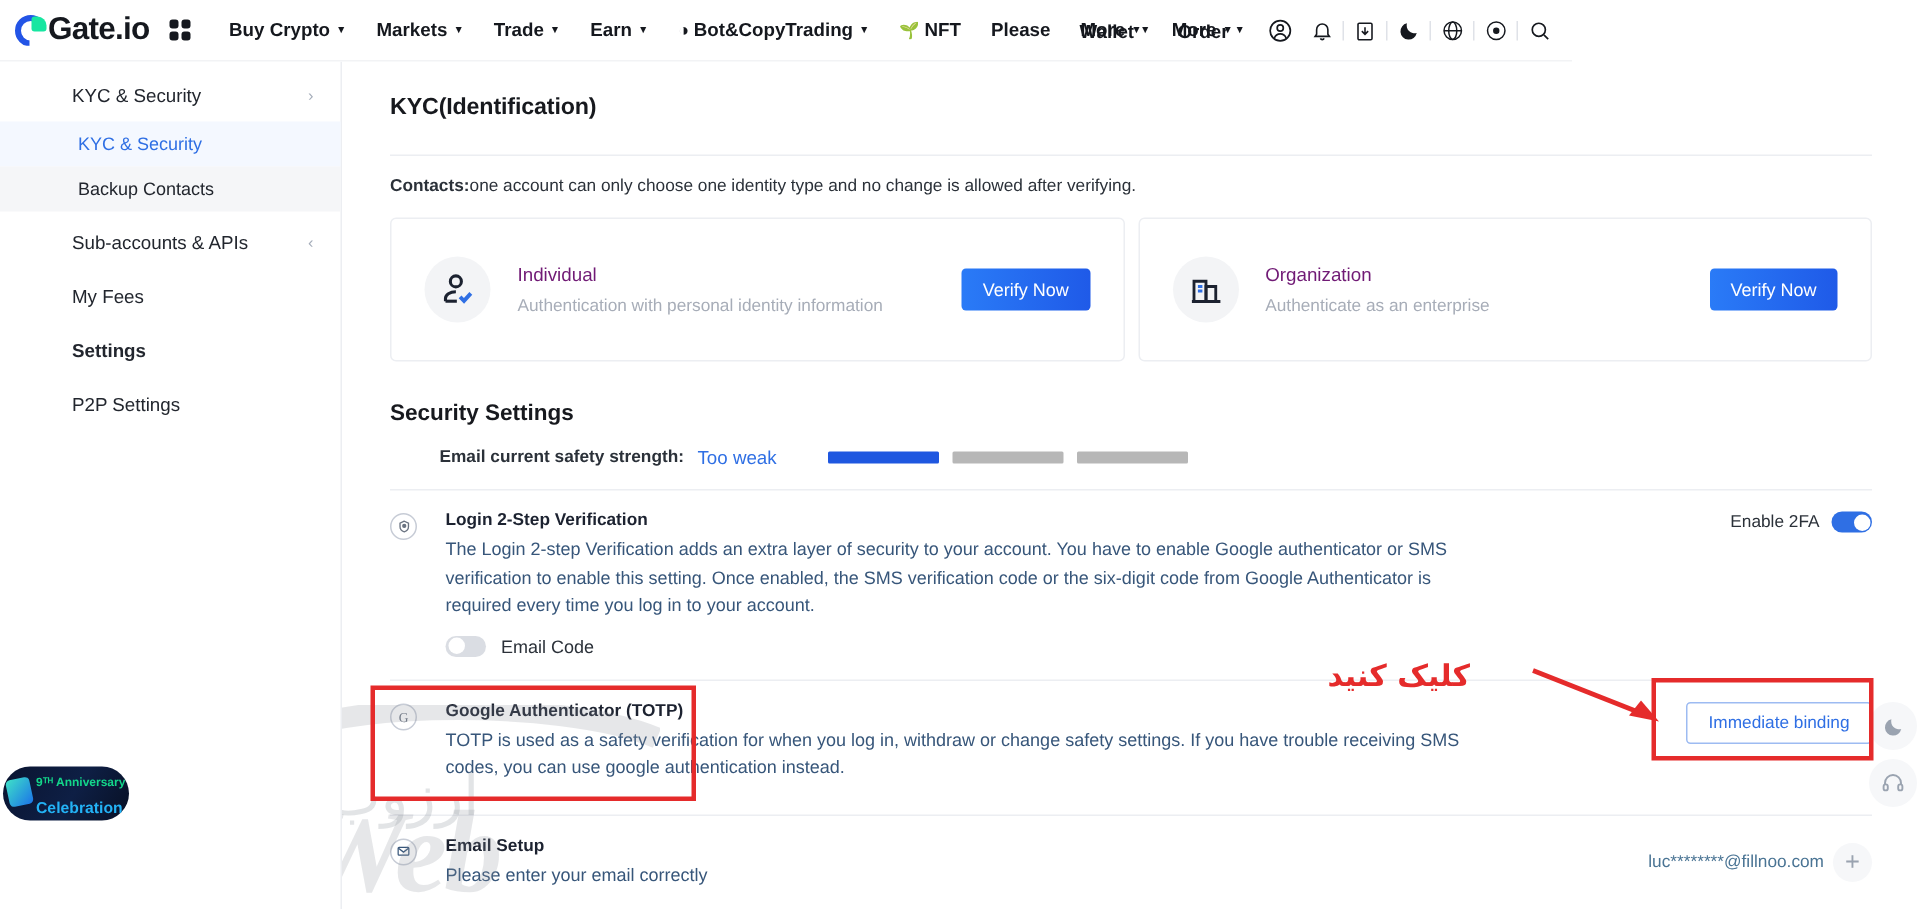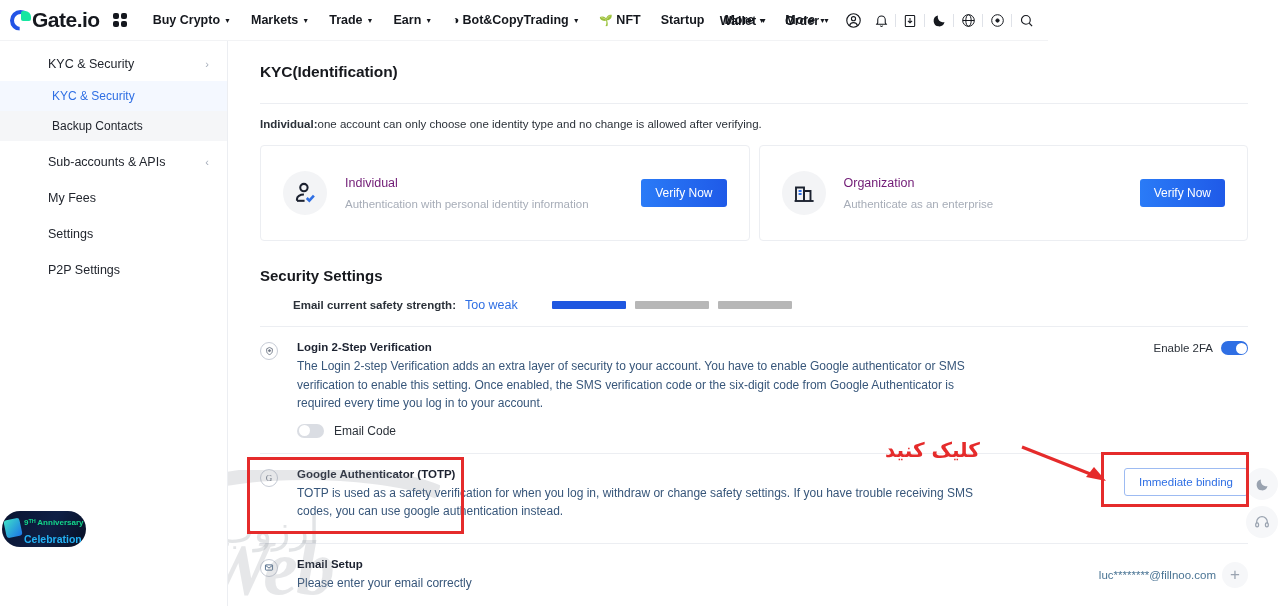--- a/index.html
+++ b/index.html
@@ -217,21 +217,21 @@
       <div class="nav-item">
         <span class="bot-glyph">◑</span>
         <span>Bot&amp;CopyTrading</span>
         <span class="caret">▼</span>
       </div>
       <div class="nav-item">
         <span class="nft-leaf">🌱</span>
         <span>NFT</span>
       </div>
       <div class="nav-item">
-        <span>Startup</span>
+        <span>Please</span>
       </div>
       <div class="nav-item">
         <span>More</span>
         <span class="caret">▼</span>
       </div>
       <div class="nav-item">
         <span>More</span>
         <span class="caret">▼</span>
       </div>
     </div>
@@ -307,35 +307,35 @@
     <div class="side-row sub subgrey">
       <span>Backup Contacts</span>
     </div>
     <div class="side-row group" style="margin-top:4px;">
       <span>Sub-accounts &amp; APIs</span>
       <span class="chev">‹</span>
     </div>
     <div class="side-row group" style="margin-top:2px;">
       <span>My Fees</span>
     </div>
-    <div class="side-row group" style="margin-top:2px;">
+    <div class="side-row group" style="margin-top:2px;font-weight:bold;">
       <span>Settings</span>
     </div>
     <div class="side-row group" style="margin-top:2px;">
       <span>P2P Settings</span>
     </div>
   </div>
 
   <div class="main">
 
     <div class="page-title">KYC(Identification)</div>
     <div class="rule"></div>
 
     <div class="important">
-      <b>Individual:</b><span>one account can only choose one identity type and no change is allowed after verifying.</span>
+      <b>Contacts:</b><span>one account can only choose one identity type and no change is allowed after verifying.</span>
     </div>
 
     <div class="kyc-cards">
       <div class="kyc-card">
         <span class="kyc-ico">
           <svg width="26" height="26" viewBox="0 0 24 24" fill="none" stroke="#1c2230" stroke-width="1.9">
             <circle cx="11" cy="7" r="3.4"></circle>
             <path d="M4.6 19.2v-1.6c0-2.4 2.6-4.2 6.4-4.2"></path>
             <path d="M4.6 19.2h7"></path>
             <path d="M13.6 16.6 16 19l4.2-4.6" stroke="#2f6fe4" stroke-width="2.4"></path>

